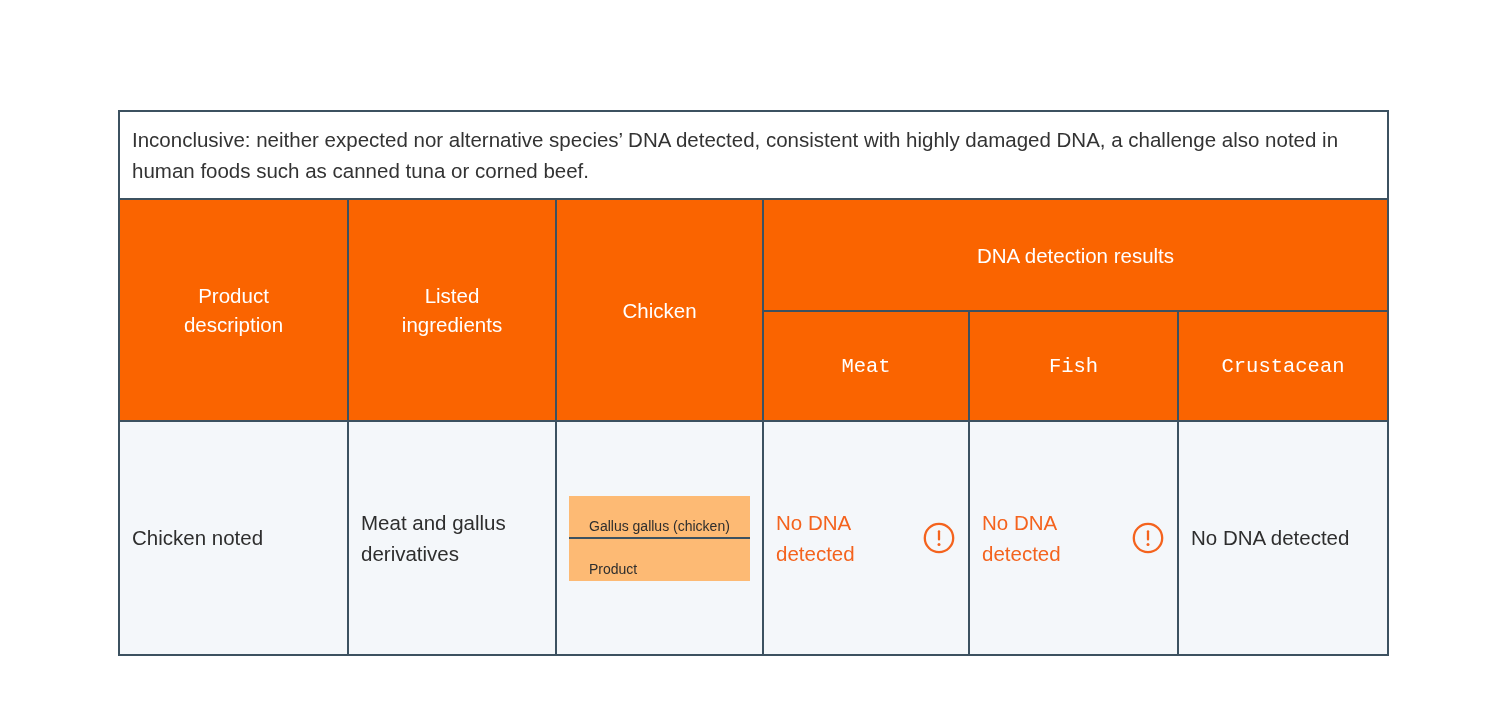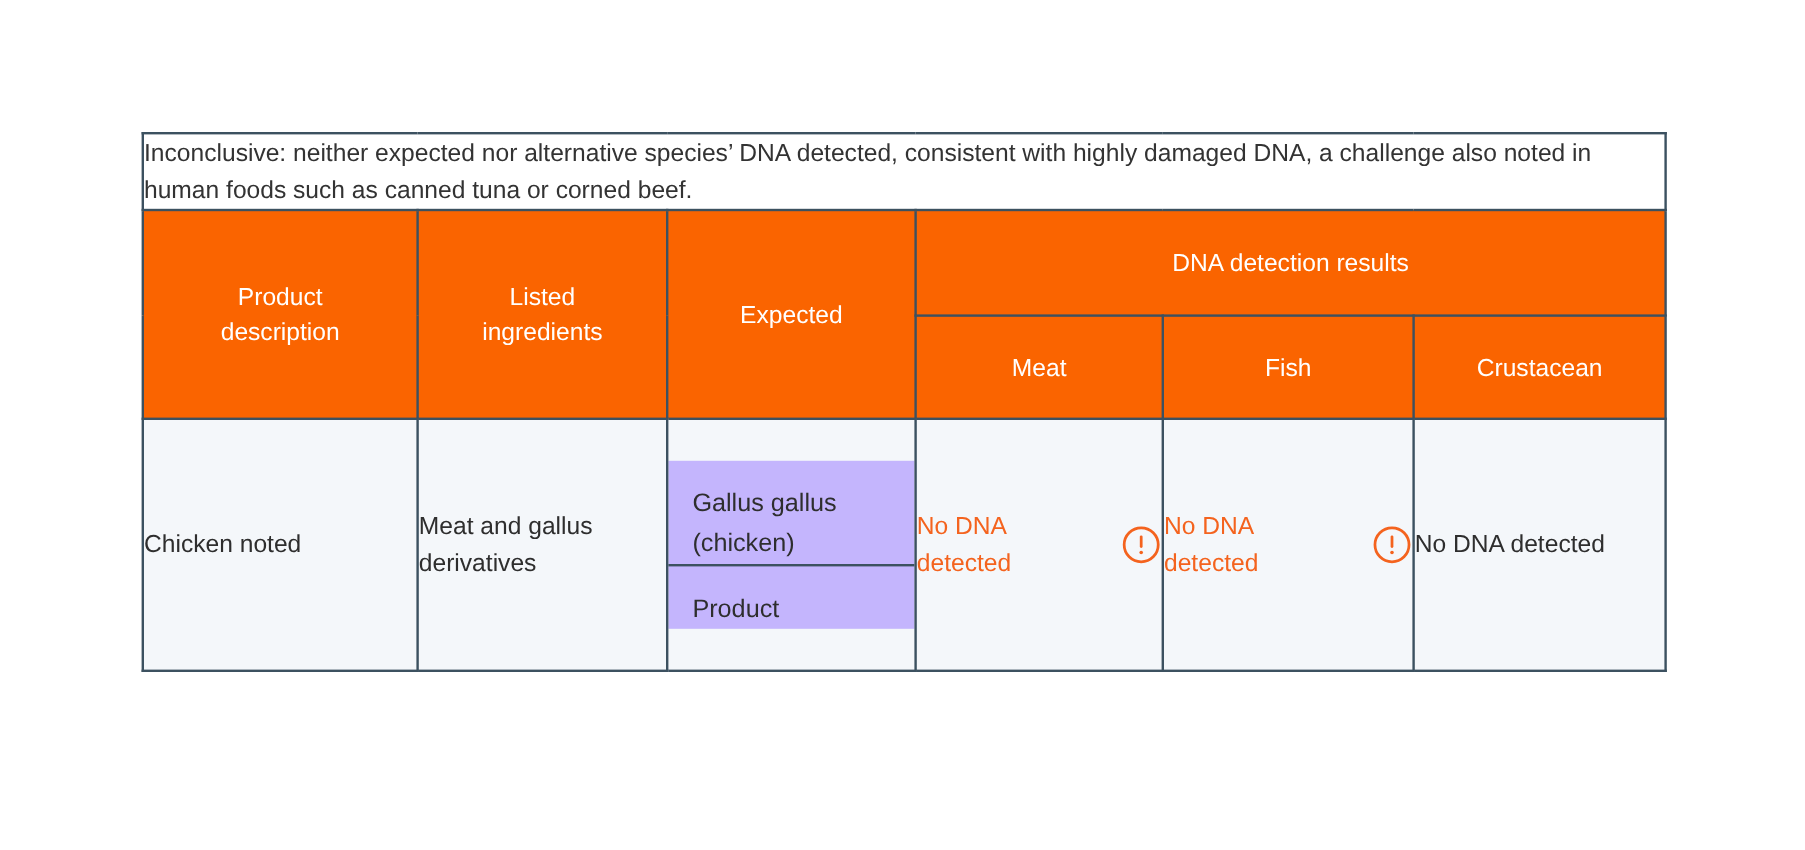--- a/index.html
+++ b/index.html
@@ -27,21 +27,21 @@
     left: 118px;
     top: 110px;
     width: 1269px;
     border-collapse: collapse;
     table-layout: fixed;
     border: 2px solid #3c5160;
   }
   .dna-table td,
   .dna-table th {
     border: 2px solid #3c5160;
-    padding: 0;
+    padding: 12px;
     vertical-align: middle;
     font-weight: normal;
   }
 
   
   .caption-cell {
     background: #ffffff;
     color: #333333;
     font-size: 20.5px;
     line-height: 1.52;
@@ -58,20 +58,21 @@
     line-height: 1.42;
     text-align: center;
     vertical-align: middle;
     padding: 8px 6px;
   }
   .hdr-group {
     height: 86px;
   }
   .hdr-sub {
     height: 84px;
+    font-family: Liberation Mono, monospace;
   }
   .hdr-tall {
     height: 172px;
   }
 
   
   .body-cell {
     background: #f4f7fa;
     color: #2e2e2e;
     font-size: 20.5px;
@@ -89,23 +90,23 @@
     vertical-align: top;
   }
   .sub-table {
     width: 100%;
     height: 100%;
     border-collapse: collapse;
     table-layout: fixed;
   }
   .sub-table td {
     border: 0;
-    background: #c4b5fd;
+    background: #fdba74;
     color: #2e2e2e;
-    font-size: 21px;
+    font-size: 14px;
     line-height: 1.55;
     padding: 20px 20px 0 20px;
     vertical-align: top;
     text-align: left;
     height: 50%;
   }
   .sub-table tr:first-child td {
     border-bottom: 2px solid #3c5160;
   }
 
@@ -147,21 +148,21 @@
     <tbody>
         <tr>
       <td class="caption-cell" colspan="6">Inconclusive: neither expected nor alternative species’ DNA detected, consistent with highly damaged DNA, a challenge also noted in human foods such as canned tuna or corned beef.</td>
     </tr>
 
     <tr>
       <th class="hdr hdr-tall" rowspan="2" style="white-space:pre-line">Product
 description</th>
       <th class="hdr hdr-tall" rowspan="2" style="white-space:pre-line">Listed
 ingredients</th>
-      <th class="hdr hdr-tall" rowspan="2">Expected</th>
+      <th class="hdr hdr-tall" rowspan="2">Chicken</th>
       <th class="hdr hdr-group" colspan="3">DNA detection results</th>
     </tr>
 
     <tr>
       <th class="hdr hdr-sub">Meat</th>
       <th class="hdr hdr-sub">Fish</th>
       <th class="hdr hdr-sub">Crustacean</th>
     </tr>
 
     <tr>

